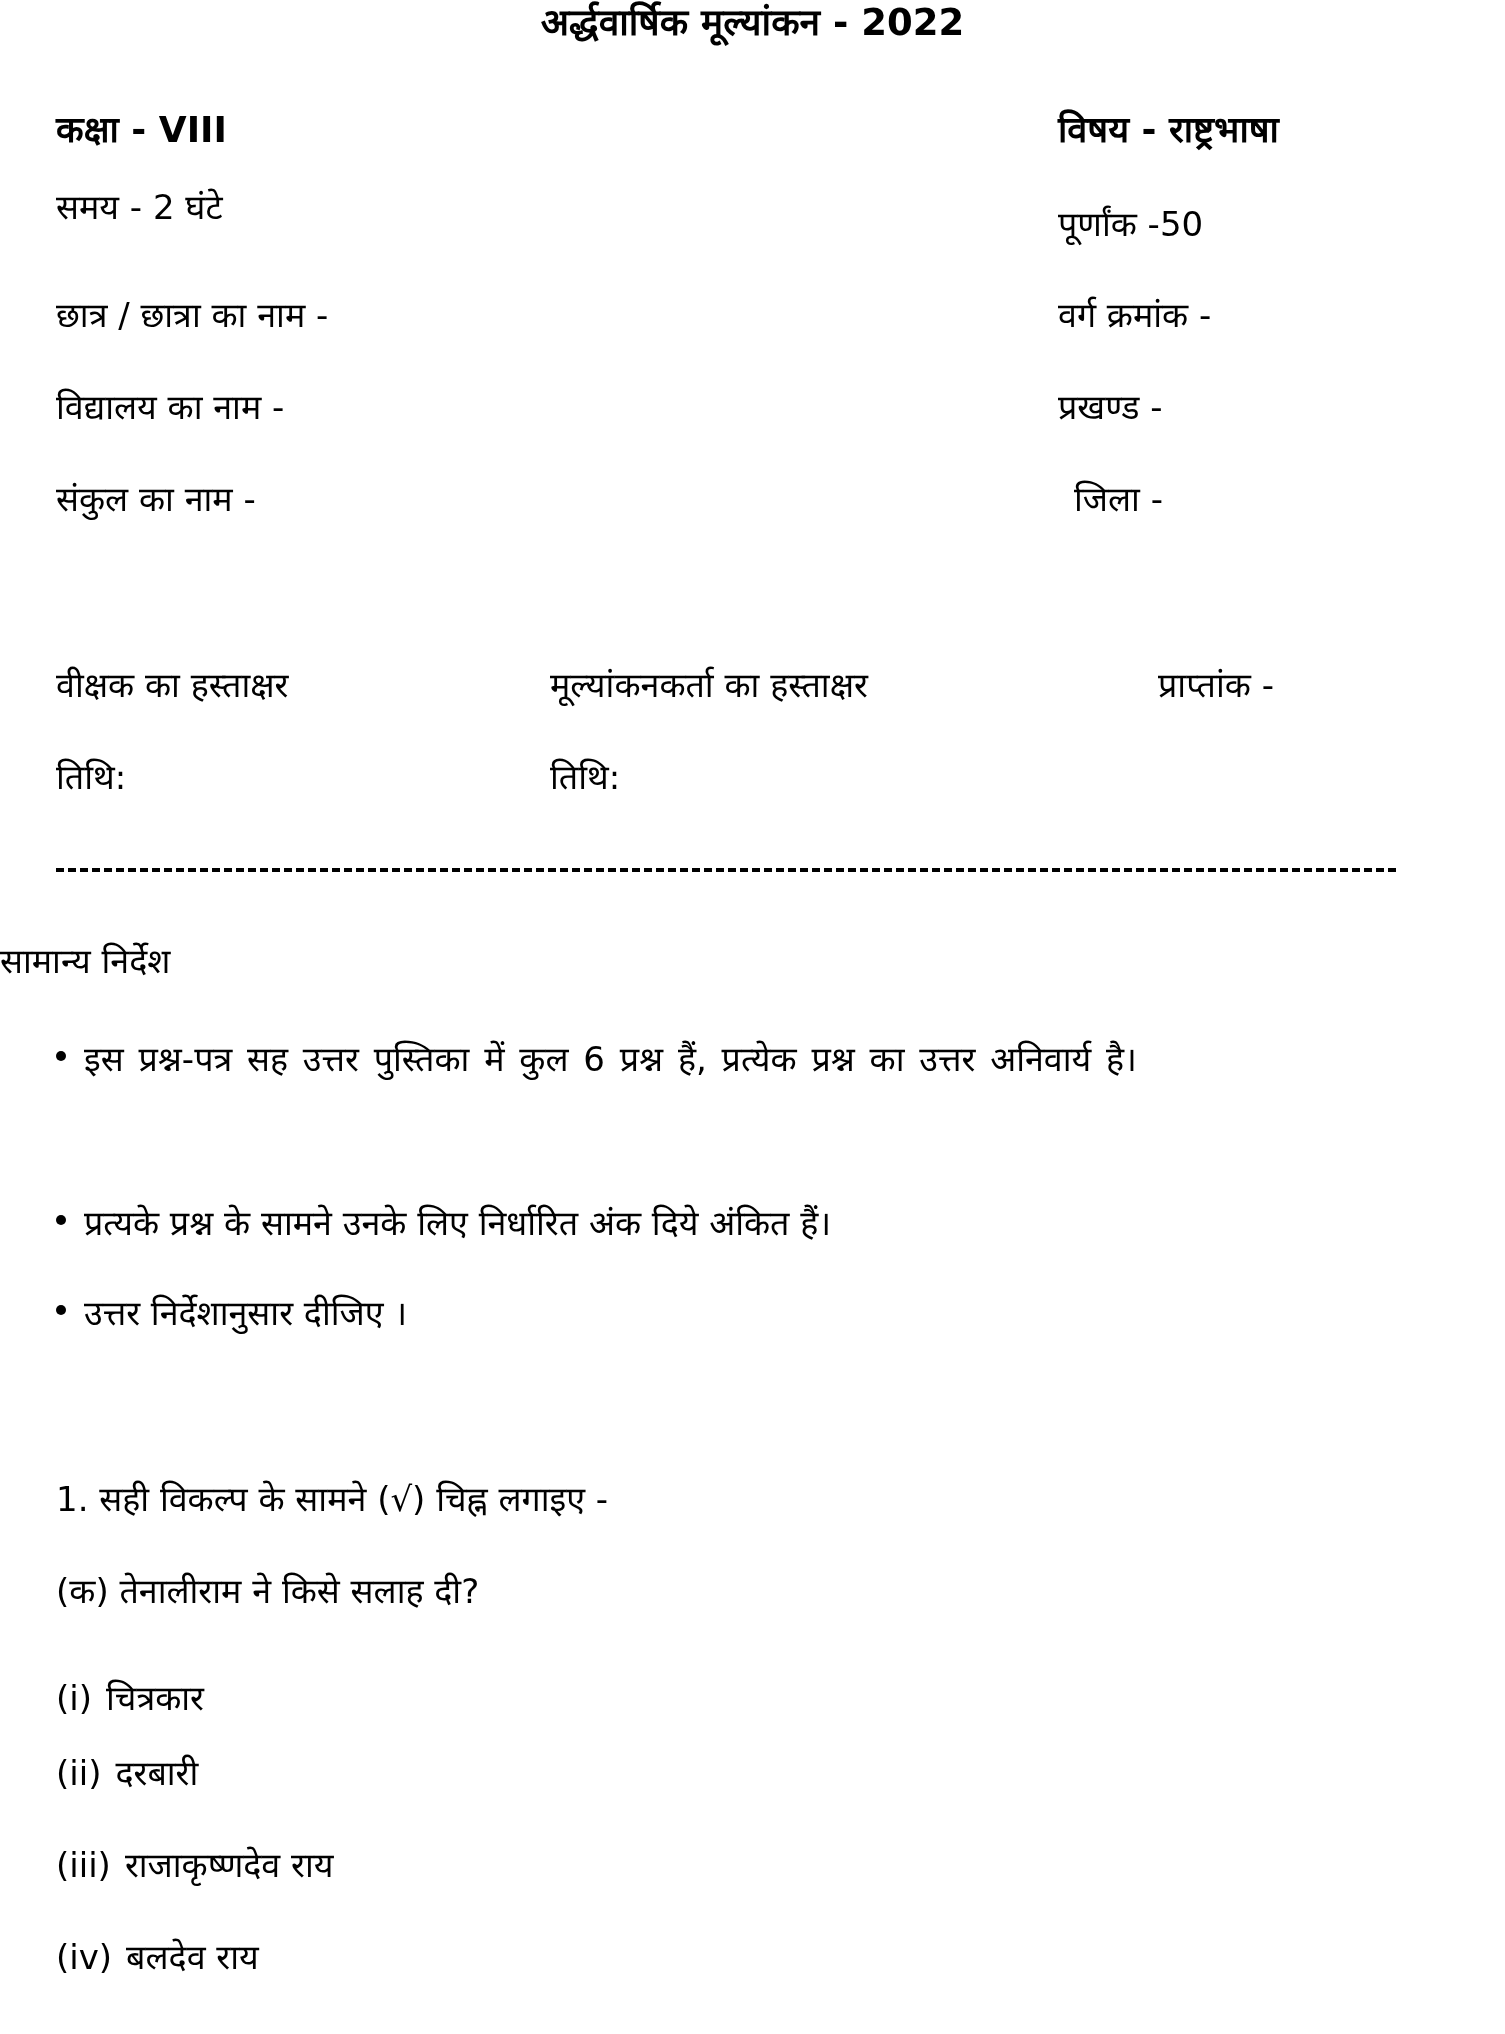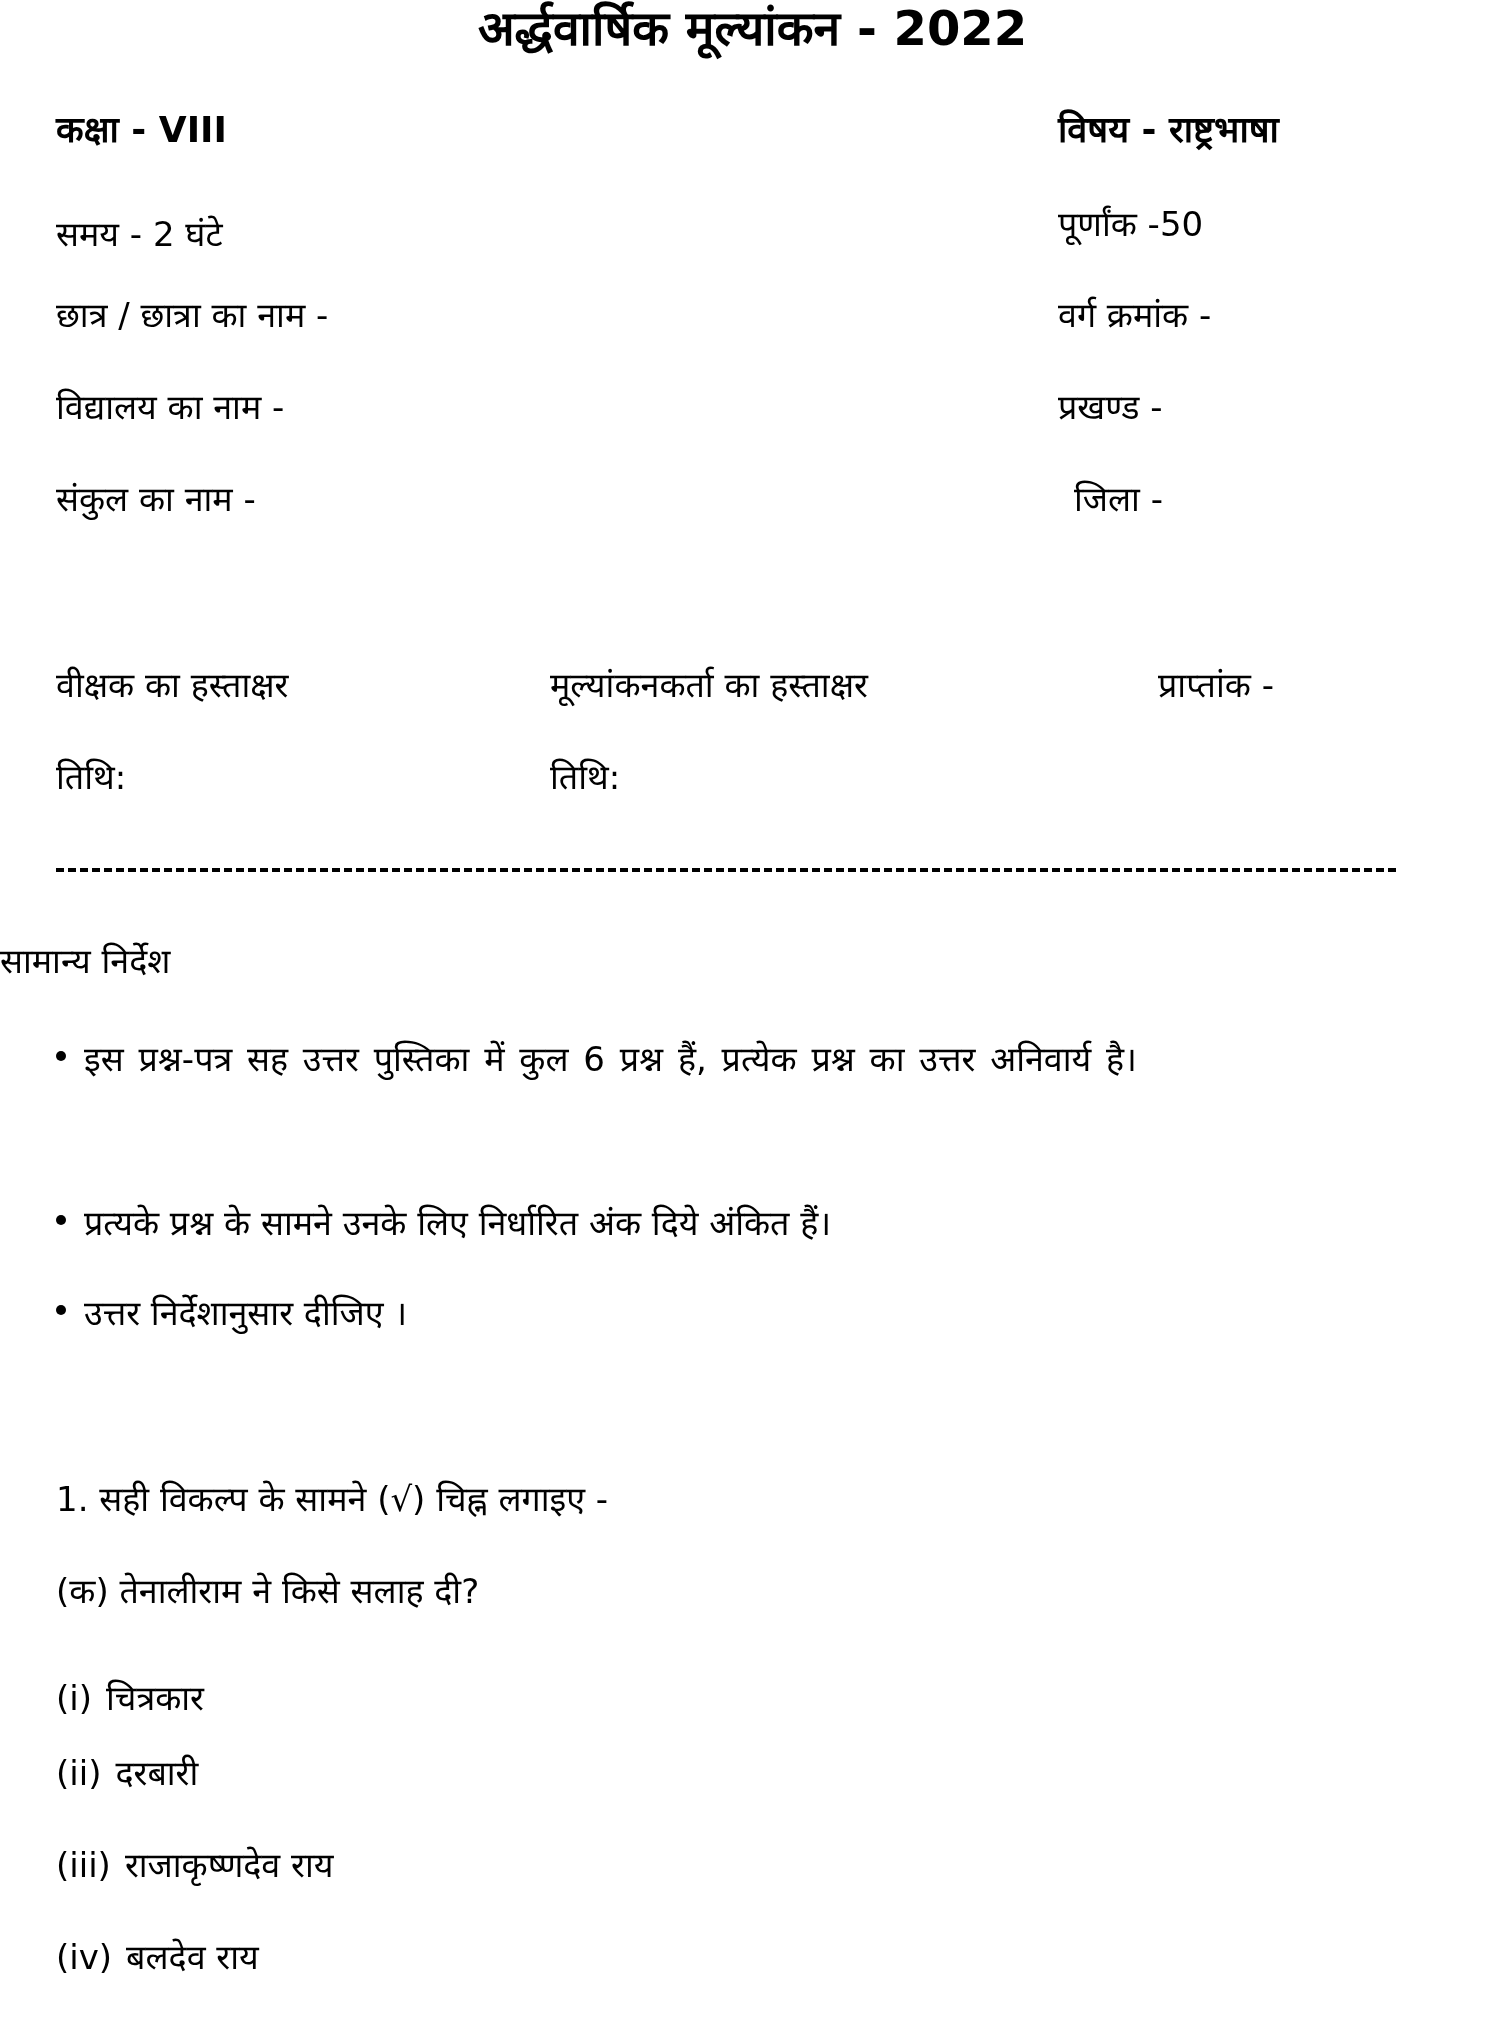--- a/index.html
+++ b/index.html
@@ -18,21 +18,21 @@
     .abs {
       position: absolute;
       white-space: nowrap;
       line-height: 1;
     }
     .title {
       left: 0;
       width: 1505px;
       top: 4px;
       text-align: center;
-      font-size: 48px;
+      font-size: 37px;
       font-weight: bold;
     }
     .hdr-bold {
       font-size: 36px;
       font-weight: bold;
     }
     .txt {
       font-size: 34px;
     }
     .left-col { left: 56px; }
@@ -80,21 +80,21 @@
     .option-label {
       margin-right: 14px;
     }
   </style>
 </head>
 <body>
 
 <div class="abs title">अर्द्धवार्षिक मूल्यांकन - 2022</div>
 
 <div class="abs left-col hdr-bold" style="top:112px;">कक्षा - VIII</div>
-<div class="abs left-col txt" style="top:217px;">समय - 2 घंटे</div>
+<div class="abs left-col txt" style="top:190px;">समय - 2 घंटे</div>
 <div class="abs left-col txt" style="top:298px;">छात्र / छात्रा का नाम -</div>
 <div class="abs left-col txt" style="top:390px;">विद्यालय का नाम -</div>
 <div class="abs left-col txt" style="top:482px;">संकुल का नाम -</div>
 
 <div class="abs right-col hdr-bold" style="top:112px;">विषय - राष्ट्रभाषा</div>
 <div class="abs right-col txt" style="top:207px;">पूर्णांक -50</div>
 <div class="abs right-col txt" style="top:298px;">वर्ग क्रमांक -</div>
 <div class="abs right-col txt" style="top:390px;">प्रखण्ड -</div>
 <div class="abs right-col txt" style="top:482px;margin-left:16px;">जिला -</div>
 

